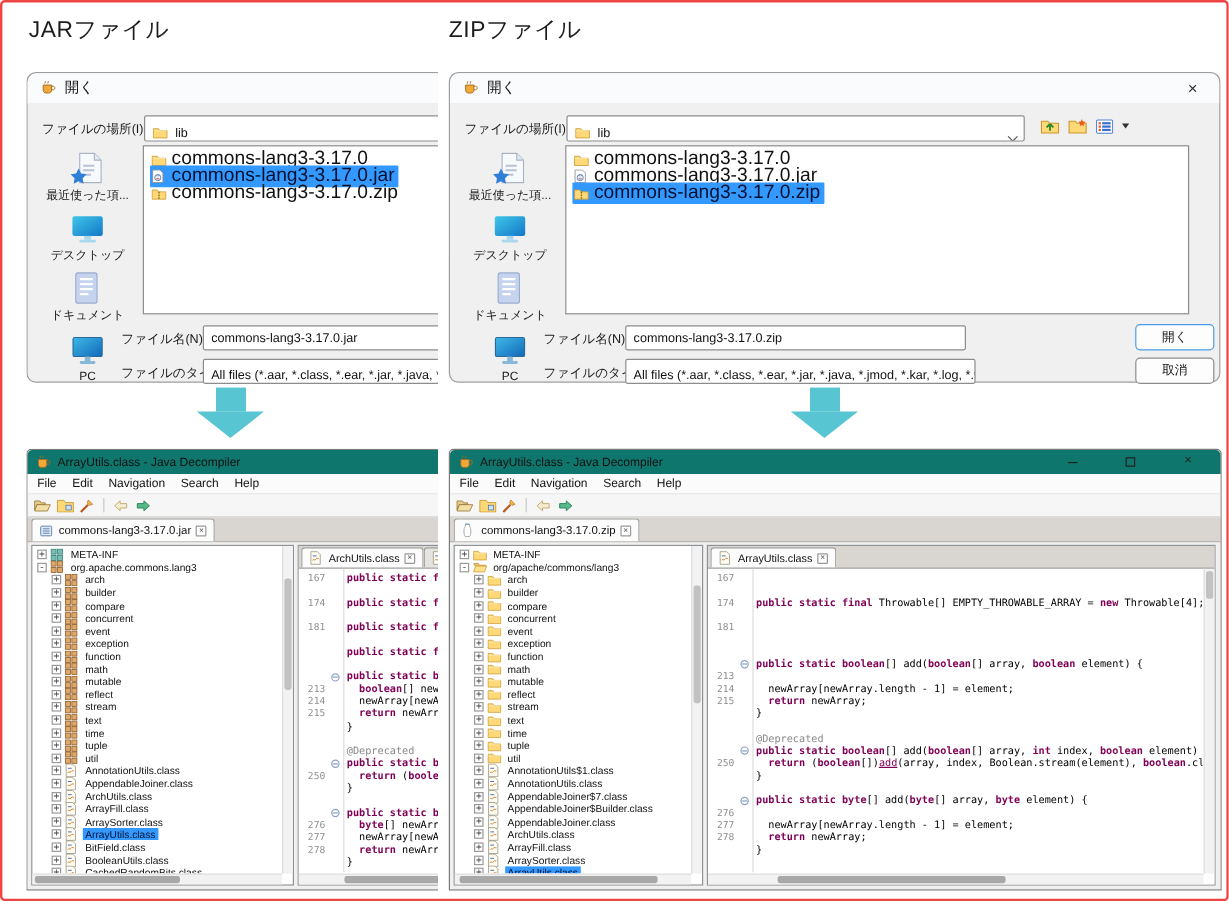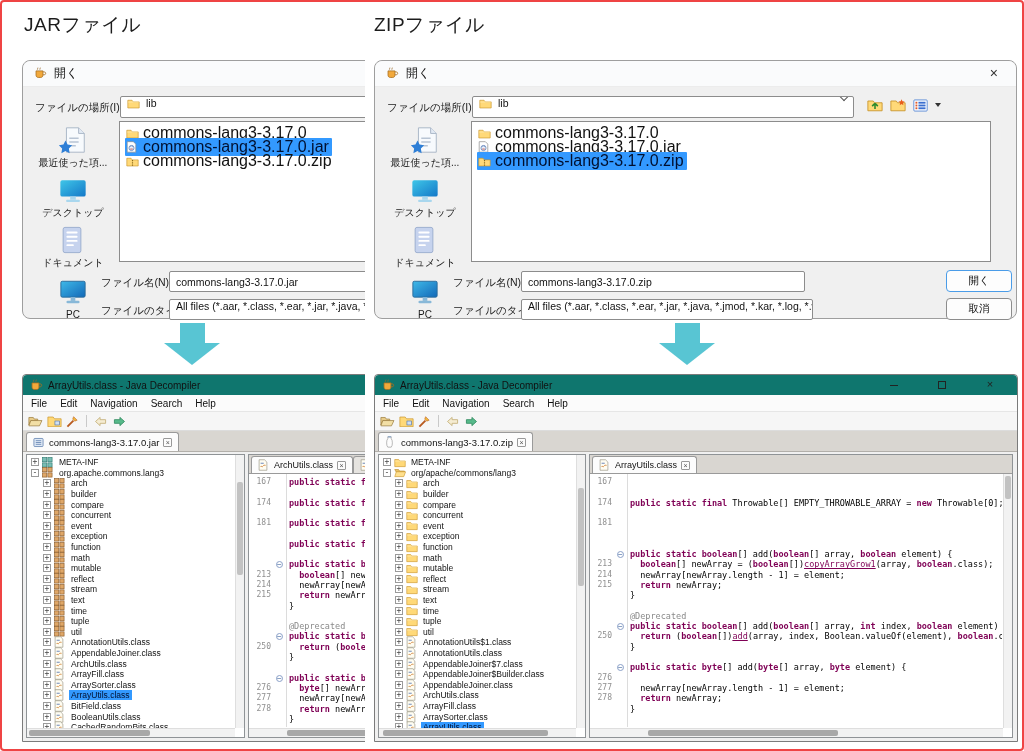--- a/index.html
+++ b/index.html
@@ -16,21 +16,21 @@
 
   
   .dlg{position:absolute;left:0;top:0;width:643px;height:259px;background:#f0f0f0;border:1px solid #9e9e9e;
        border-radius:8px;font-size:11px;}
   #dlg-right{left:372px;top:58px;}
   .dlg-title{position:absolute;left:0;top:0;right:0;height:26px;display:flex;align-items:center;gap:6px;
              padding-left:11px;font-size:12px;background:#fafbfc;border-radius:8px 8px 0 0;border-bottom:1px solid #ececec;}
   .dlg-close{position:absolute;right:18px;top:4px;font-size:14px;color:#333;cursor:default;}
   .dlg-label{position:absolute;font-size:10.5px;color:#1a1a1a;white-space:nowrap;}
   .loc-label{left:12px;top:40px;}
-  .combo{position:absolute;background:#fff;border:1px solid #8c8c8c;border-radius:2px;display:flex;align-items:flex-start;
+  .combo{position:absolute;background:#fff;border:1px solid #8c8c8c;border-radius:2px;display:flex;align-items:flex-end;
          gap:5px;padding:0 6px;font-size:10.5px;white-space:nowrap;overflow:hidden;}
   .loc-combo{left:97px;top:35px;width:382px;height:22px;}
   .combo .chev{margin-left:auto;}
   .chev{width:6px;height:6px;border-right:1.2px solid #555;border-bottom:1.2px solid #555;transform:rotate(45deg);flex:none;margin-top:-3px;}
   .dlg-tools{position:absolute;left:492px;top:37px;display:flex;align-items:center;gap:7px;}
   .caret{width:0;height:0;border-left:3.5px solid transparent;border-right:3.5px solid transparent;border-top:4px solid #333;}
   .sidebar{position:absolute;left:6px;top:62px;width:88px;display:flex;flex-direction:column;align-items:center;}
   .sb-item{height:47px;margin-bottom:3px;display:flex;flex-direction:column;align-items:center;justify-content:flex-end;gap:1px;}
   .sb-label{font-size:10px;color:#1a1a1a;white-space:nowrap;}
   .filelist{position:absolute;left:96px;top:60px;width:520px;height:141px;background:#fff;border:1px solid #8c8c8c;
@@ -1358,21 +1358,21 @@
                 <span class="fold"></span>
               </div>
               <div class="crow">
                 <span class="ln"></span>
                 <span class="fold"></span>
                 <span class="src"></span>
               </div>
               <div class="crow">
                 <span class="ln">174</span>
                 <span class="fold"></span>
-                <span class="src"><span class="k">public static final </span><span class="p">Throwable[] EMPTY_THROWABLE_ARRAY = </span><span class="k">new</span><span class="p"> Throwable[0];</span></span>
+                <span class="src"><span class="k">public static final </span><span class="p">Throwable[] EMPTY_THROWABLE_ARRAY = </span><span class="k">new</span><span class="p"> Throwable[4];</span></span>
               </div>
               <div class="crow">
                 <span class="ln"></span>
                 <span class="fold"></span>
                 <span class="src"></span>
               </div>
               <div class="crow">
                 <span class="ln">181</span>
                 <span class="fold"></span>
               </div>
@@ -1387,21 +1387,20 @@
                 <span class="src"></span>
               </div>
               <div class="crow">
                 <span class="ln"></span>
                 <span class="fold"><span class="fm">−</span></span>
                 <span class="src"><span class="k">public static boolean</span><span class="p">[] add(</span><span class="k">boolean</span><span class="p">[] array, </span><span class="k">boolean</span><span class="p"> element) {</span></span>
               </div>
               <div class="crow">
                 <span class="ln">213</span>
                 <span class="fold"></span>
-                <span class="src"><span class="p">  </span><span class="k">boolean</span><span class="p">[] newArray = (</span><span class="k">boolean</span><span class="p">[])</span><span class="l">copyArrayGrow1</span><span class="p">(array, </span><span class="k">boolean</span><span class="p">.class);</span></span>
               </div>
               <div class="crow">
                 <span class="ln">214</span>
                 <span class="fold"></span>
                 <span class="src"><span class="p">  newArray[newArray.length - 1] = element;</span></span>
               </div>
               <div class="crow">
                 <span class="ln">215</span>
                 <span class="fold"></span>
                 <span class="src"><span class="p">  </span><span class="k">return</span><span class="p"> newArray;</span></span>
@@ -1422,21 +1421,21 @@
                 <span class="src"><span class="c">@Deprecated</span></span>
               </div>
               <div class="crow">
                 <span class="ln"></span>
                 <span class="fold"><span class="fm">−</span></span>
                 <span class="src"><span class="k">public static boolean</span><span class="p">[] add(</span><span class="k">boolean</span><span class="p">[] array, </span><span class="k">int</span><span class="p"> index, </span><span class="k">boolean</span><span class="p"> element) {</span></span>
               </div>
               <div class="crow">
                 <span class="ln">250</span>
                 <span class="fold"></span>
-                <span class="src"><span class="p">  </span><span class="k">return</span><span class="p"> (</span><span class="k">boolean</span><span class="p">[])</span><span class="l">add</span><span class="p">(array, index, Boolean.valueOf(element), </span><span class="k">boolean</span><span class="p">.class);</span></span>
+                <span class="src"><span class="p">  </span><span class="k">return</span><span class="p"> (</span><span class="k">boolean</span><span class="p">[])</span><span class="l">add</span><span class="p">(array, index, Boolean.stream(element), </span><span class="k">boolean</span><span class="p">.class);</span></span>
               </div>
               <div class="crow">
                 <span class="ln"></span>
                 <span class="fold"></span>
                 <span class="src"><span class="p">}</span></span>
               </div>
               <div class="crow">
                 <span class="ln"></span>
                 <span class="fold"></span>
                 <span class="src"></span>

